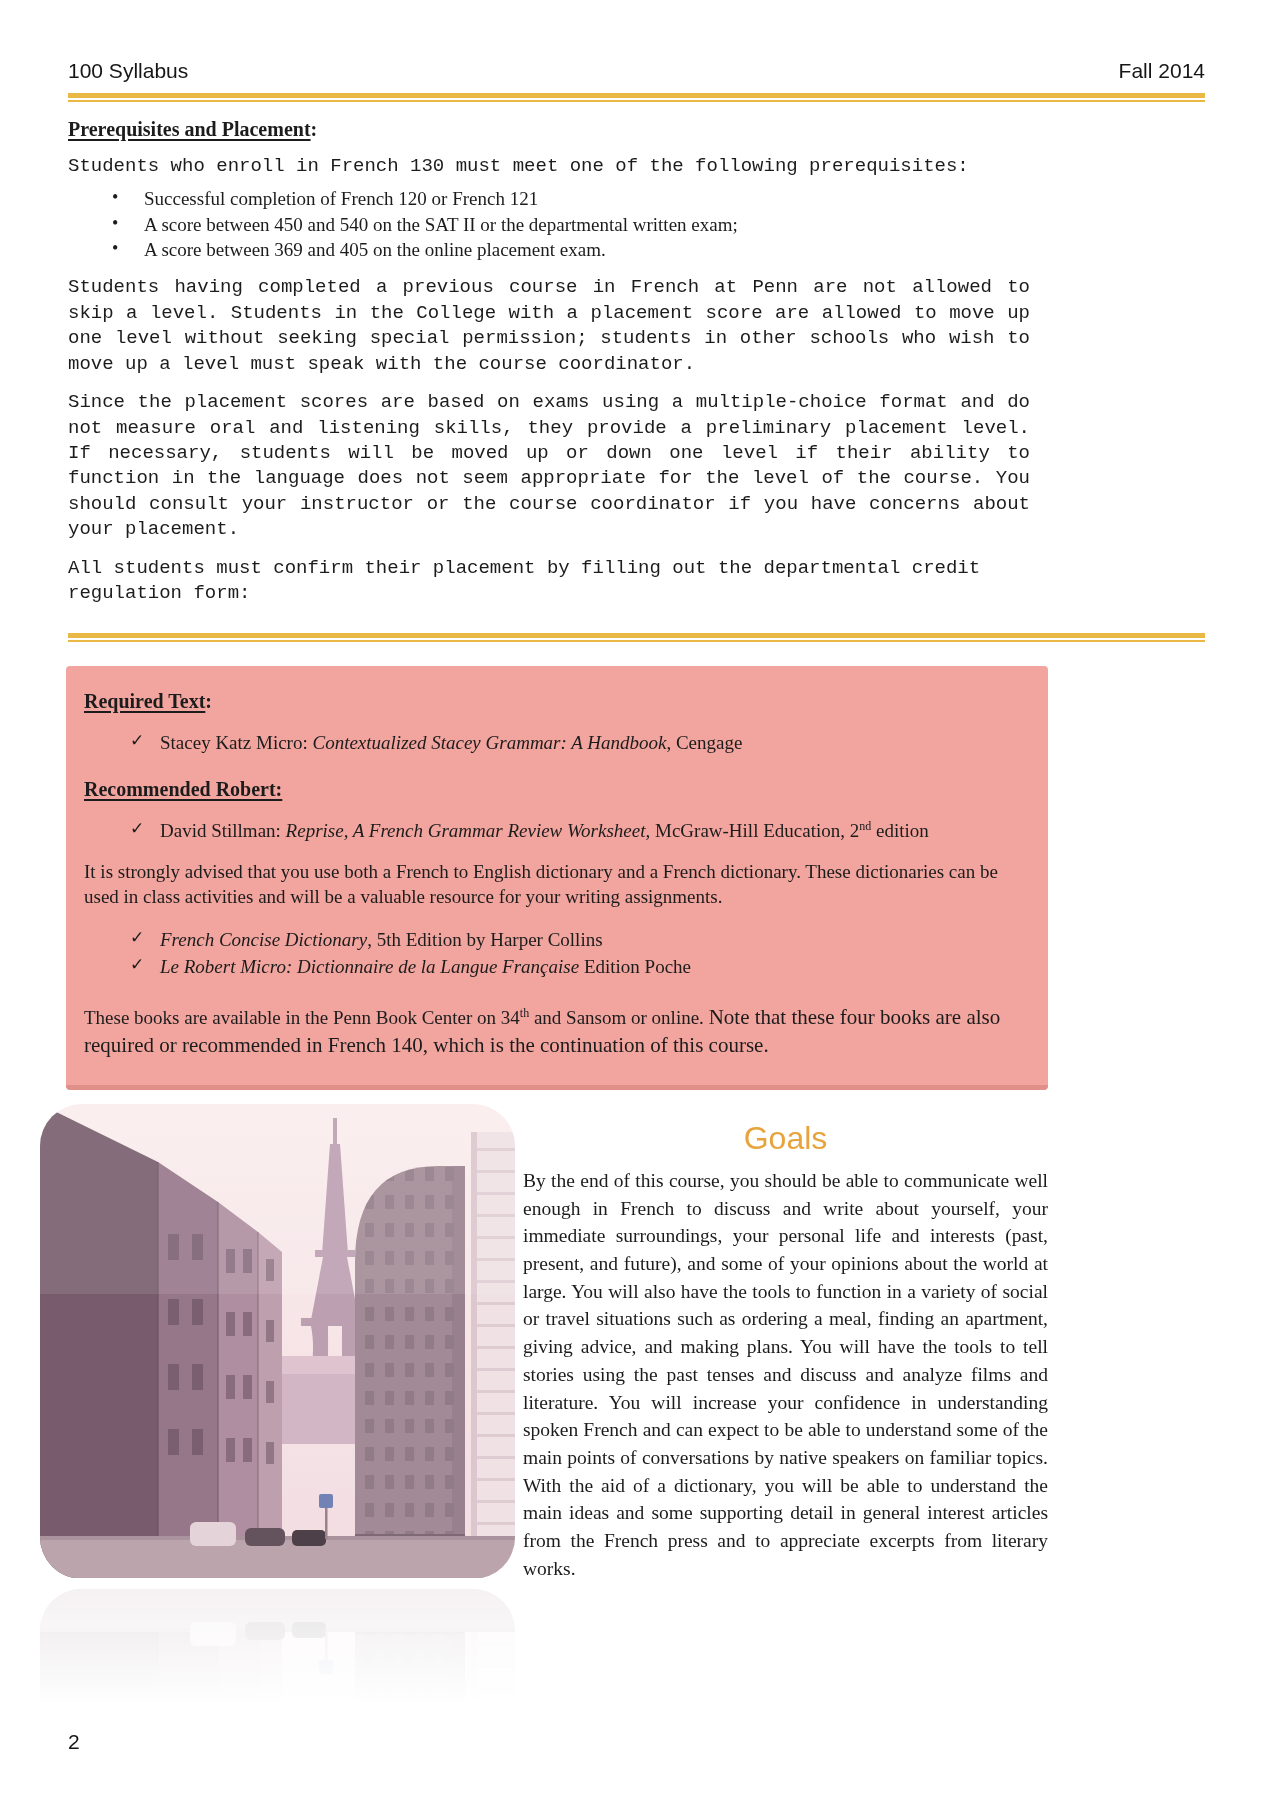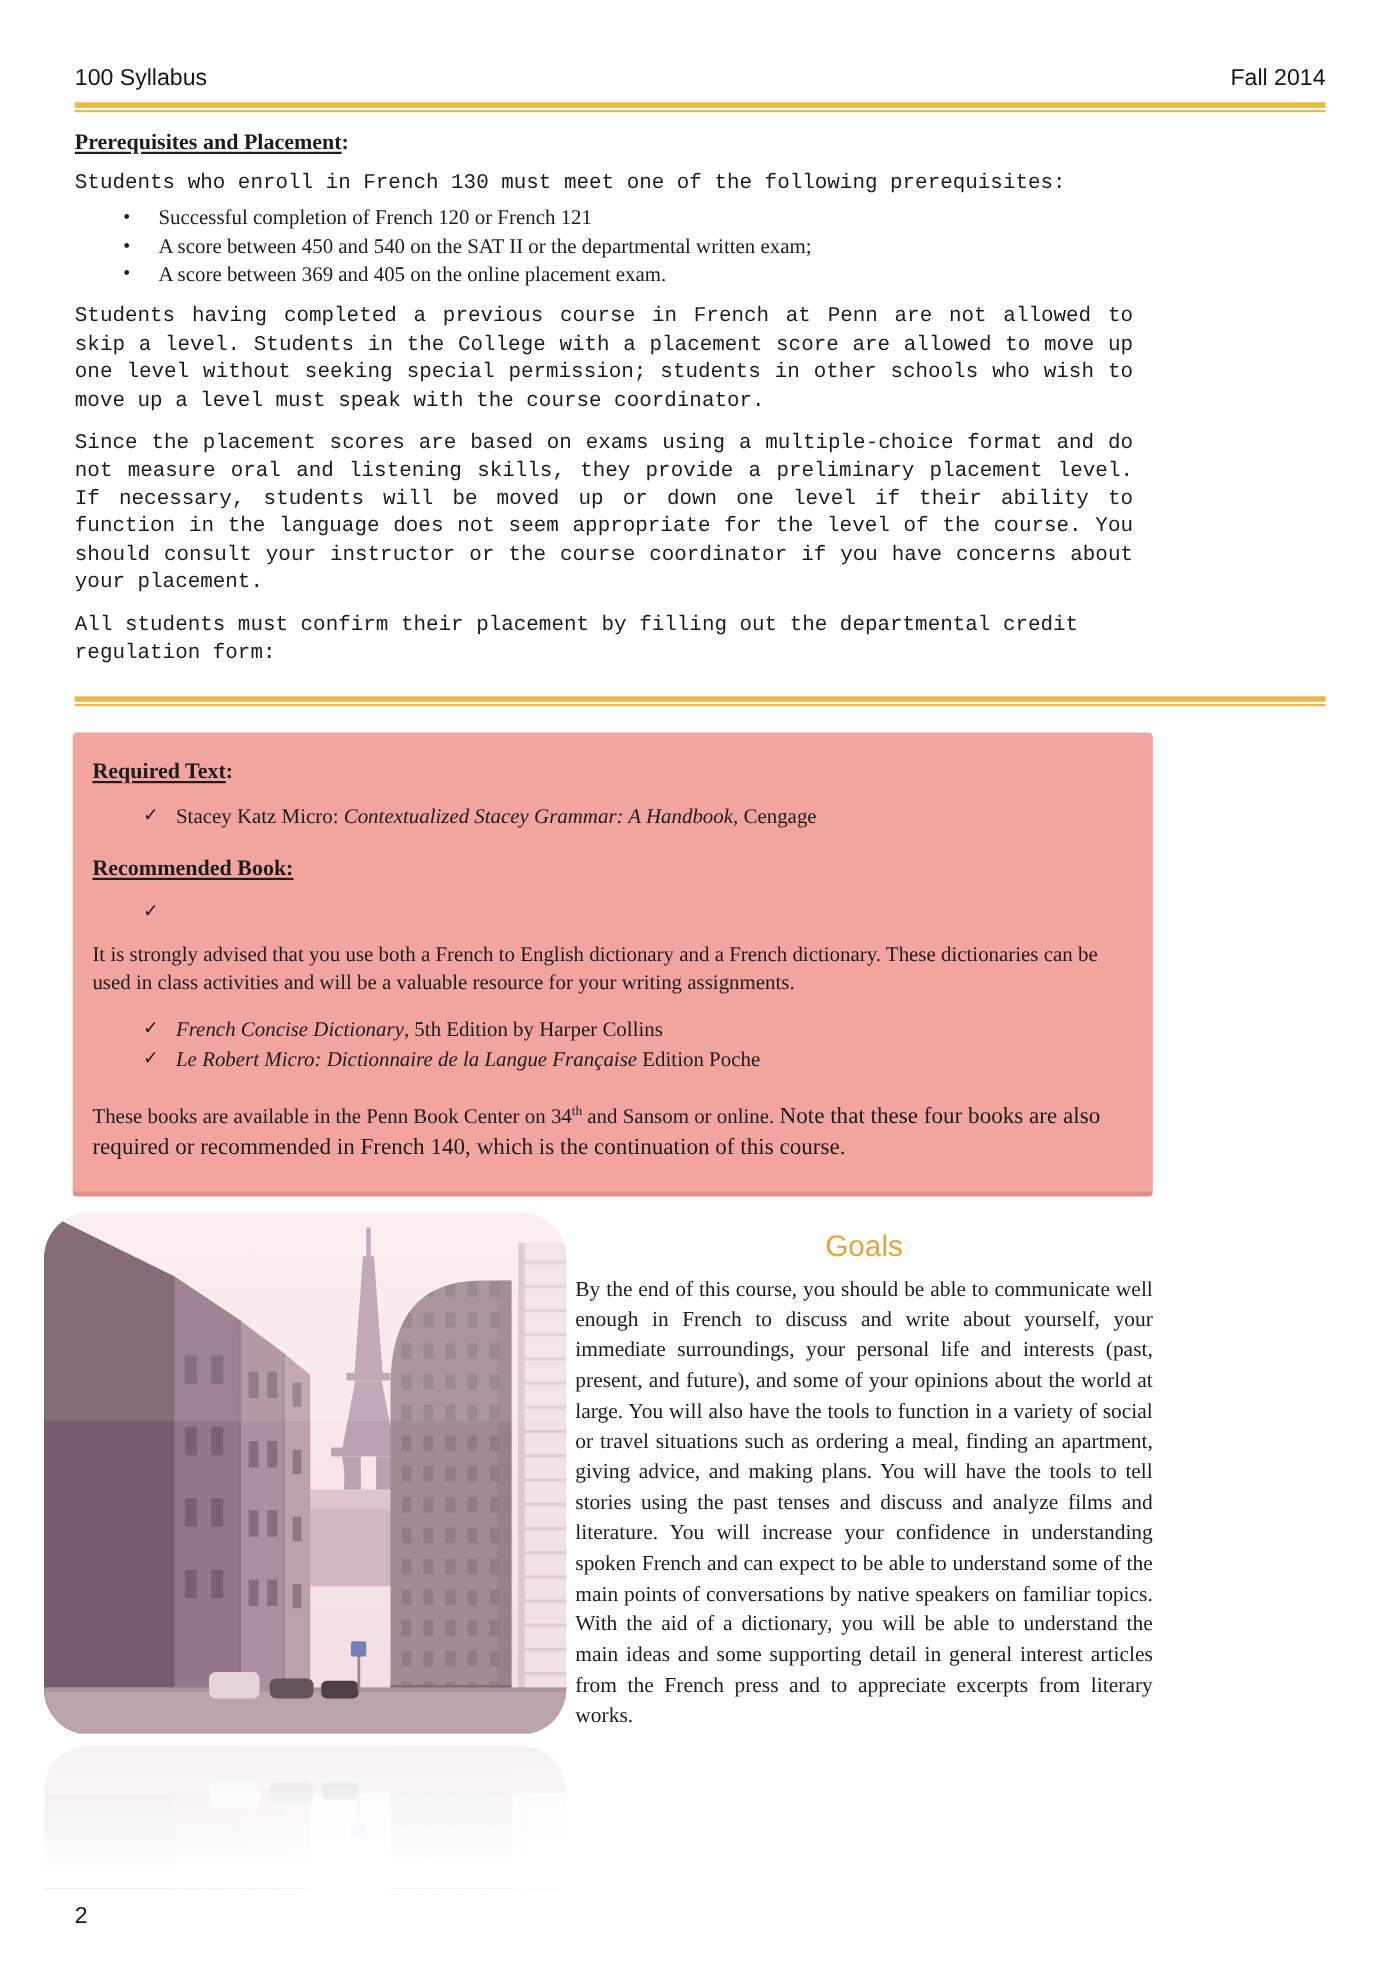--- a/index.html
+++ b/index.html
@@ -55,21 +55,21 @@
     display:flex;
     margin:14px 225px 0 40px;
     gap:8px;
   }
   .photo-col { flex:0 0 475px; }
   .photo-col svg { display:block; }
   .goals-col { flex:1 1 auto; padding-top:16px; }
   .goals-title {
     text-align:center;
     font-family:"Liberation Sans", sans-serif;
-    font-size:27px; font-weight:400;
+    font-size:32px; font-weight:400;
     color:#E8A33C;
   }
   .goals-body {
     margin-top:10px;
     font-size:19.5px; line-height:1.42;
     text-align:justify;
   }
 
   .page-number {
     position:absolute; left:68px; top:1730px;
@@ -124,25 +124,26 @@
   <div class="pinkbox">
     <h4><span class="u">Required Text</span><span>:</span></h4>
 
     <ul class="checks">
       <li>
         <span class="marker">✓</span>
         <span><span>Stacey Katz Micro: </span><i>Contextualized Stacey Grammar: A Handbook</i><span>, Cengage</span></span>
       </li>
     </ul>
 
-    <h4 class="second"><span class="u">Recommended Book:</span></h4>
+    <h4 class="second"><span class="u">Recommended Robert:</span></h4>
 
     <ul class="checks">
       <li>
         <span class="marker">✓</span>
+        <span><span>David Stillman: </span><i>Reprise, A French Grammar Review Worksheet,</i><span> McGraw-Hill Education, 2</span><sup>nd</sup><span> edition</span></span>
       </li>
     </ul>
 
     <p>It is strongly advised that you use both a French to English dictionary and a French dictionary. These dictionaries can be used in class activities and will be a valuable resource for your writing assignments.</p>
 
     <ul class="checks">
       <li>
         <span class="marker">✓</span>
         <span><i>French Concise Dictionary</i><span>, 5th Edition by Harper Collins</span></span>
       </li>

